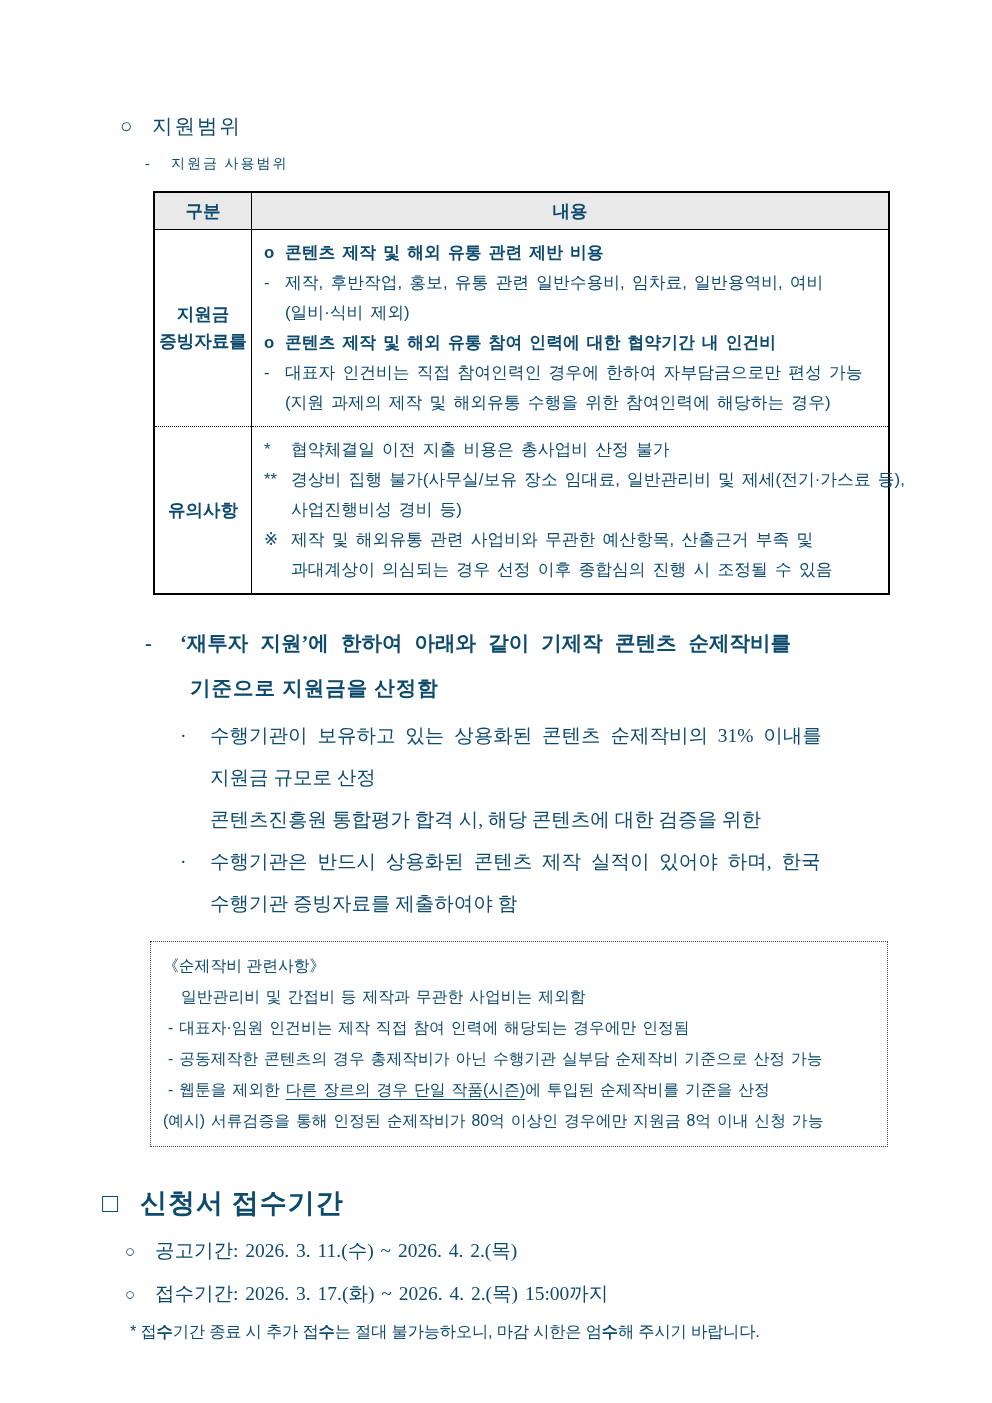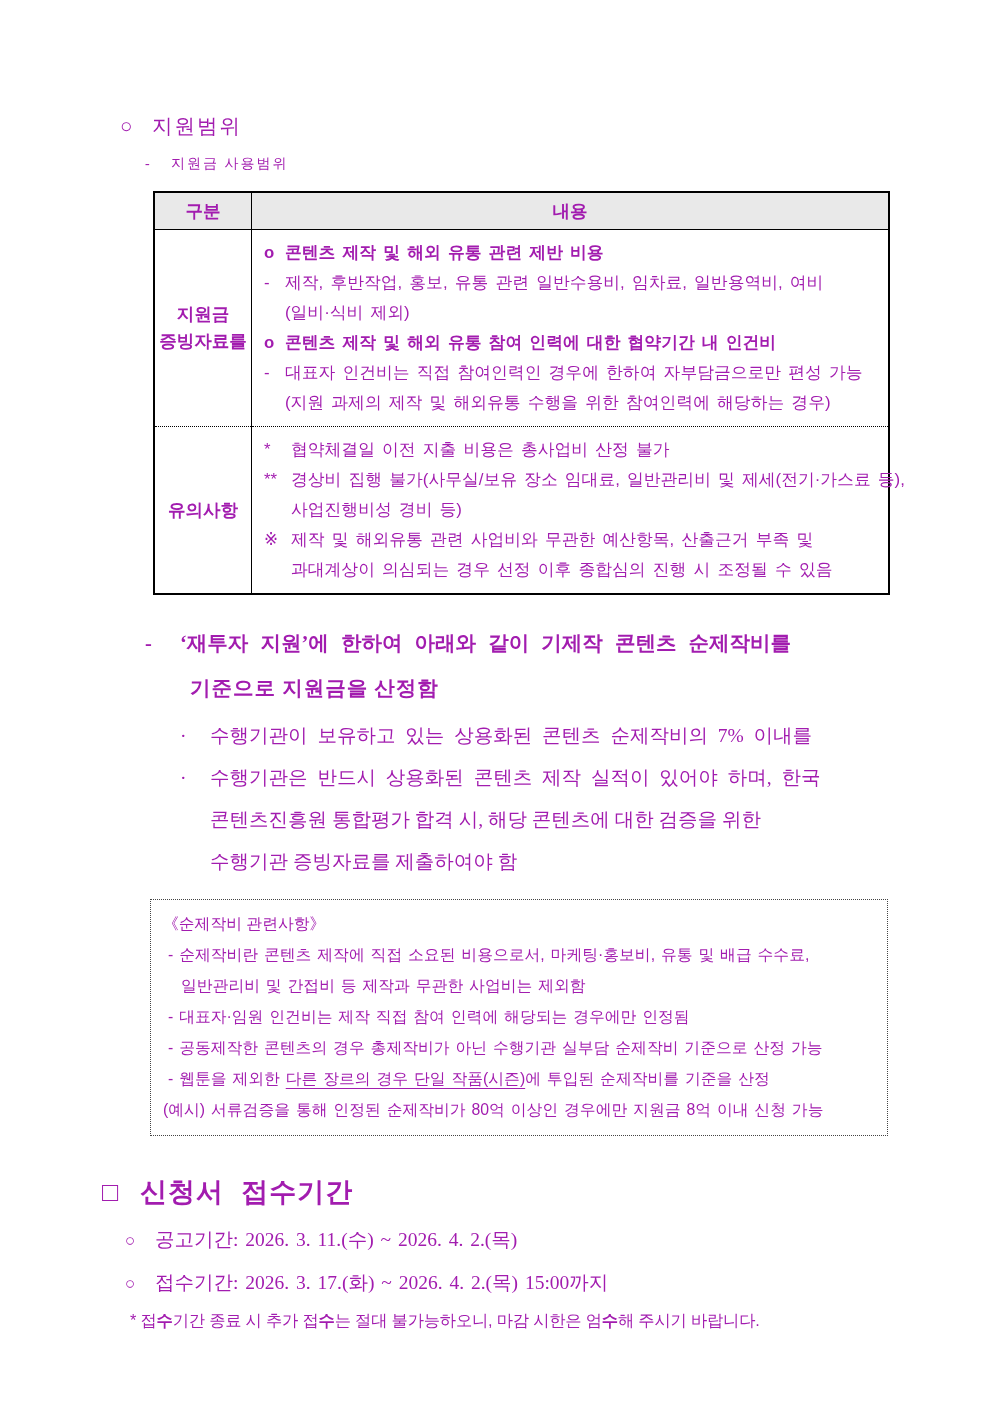--- a/index.html
+++ b/index.html
@@ -1,19 +1,19 @@
 <!DOCTYPE html>
 <html><head>
 <meta charset="utf-8">
 <style>
   html,body{margin:0;padding:0;background:#ffffff;}
   .page{
     position:relative;
     width:992px;height:1403px;
-    background:#ffffff;color:#a21caf;
+    background:#ffffff;color:#0c4a6e;
     overflow:hidden;
     font-family:"Liberation Serif","DejaVu Serif",serif;
   }
   .content{padding:112px 88px 0 95px;}
   .serif{font-family:"Liberation Serif","DejaVu Serif",serif;}
 
   
   .scope-line{margin-left:25px;font-size:20.5px;letter-spacing:2px;}
   .scope-line .mk1{display:inline-block;width:32px;}
   .scope-sub{margin:15px 0 18px 50px;font-size:14px;letter-spacing:2px;}
@@ -70,21 +70,21 @@
   }
   .box .bx-title{font-weight:normal;}
   .box .bx-line{margin-left:5px;white-space:nowrap;word-spacing:1.5px;}
   .box .bx-line.cont{margin-left:18px;}
   .box .bx-line.ex{margin-left:0;}
   .u{text-decoration:underline;text-underline-offset:4px;}
 
   
   .apply-h{
     margin-top:38px;
-    font-family:Liberation Mono, monospace;
+    font-family:Liberation Serif, serif;
     font-weight:bold;font-size:27px;letter-spacing:1px;padding-left:7px;
   }
   .apply-h .sq{display:inline-block;width:38px;font-weight:normal;}
   .ap-item{margin:16px 0 0 30px;font-size:19.5px;word-spacing:2px;}
   .ap-item .mk1{display:inline-block;width:30px;font-size:17px;}
   .ap-note{
     margin:14px 0 0 35px;
     font-family:"Liberation Sans","DejaVu Sans",sans-serif;
     font-size:16.3px;letter-spacing:-0.2px;
   }
@@ -134,29 +134,29 @@
       </tr>
     </tbody>
       </table>
 
     <div class="reinvest serif">
       <div class="rv-l1"><span class="dash">-</span><span>‘재투자 지원’에 한하여 아래와 같이 기제작 콘텐츠 순제작비를</span></div>
       <div class="rv-l2">기준으로 지원금을 산정함</div>
     </div>
 
     <div class="bullets serif">
-      <div class="bl"><span class="bm">·</span><span class="sp">수행기관이 보유하고 있는 상용화된 콘텐츠 순제작비의 7% 이내를</span></div>
+      <div class="bl"><span class="bm">·</span><span class="sp">수행기관이 보유하고 있는 상용화된 콘텐츠 순제작비의 31% 이내를</span></div>
+      <div class="bl cont">지원금 규모로 산정</div>
+      <div class="bl cont sp">콘텐츠진흥원 통합평가 합격 시, 해당 콘텐츠에 대한 검증을 위한</div>
       <div class="bl"><span class="bm">·</span><span class="sp">수행기관은 반드시 상용화된 콘텐츠 제작 실적이 있어야 하며, 한국</span></div>
-      <div class="bl cont sp">콘텐츠진흥원 통합평가 합격 시, 해당 콘텐츠에 대한 검증을 위한</div>
       <div class="bl cont">수행기관 증빙자료를 제출하여야 함</div>
     </div>
 
     <div class="box">
       <div class="bx-title">《순제작비 관련사항》</div>
-      <div class="bx-line">- 순제작비란 콘텐츠 제작에 직접 소요된 비용으로서, 마케팅·홍보비, 유통 및 배급 수수료,</div>
       <div class="bx-line cont">일반관리비 및 간접비 등 제작과 무관한 사업비는 제외함</div>
       <div class="bx-line">- 대표자·임원 인건비는 제작 직접 참여 인력에 해당되는 경우에만 인정됨</div>
       <div class="bx-line">- 공동제작한 콘텐츠의 경우 총제작비가 아닌 수행기관 실부담 순제작비 기준으로 산정 가능</div>
       <div class="bx-line"><span>- 웹툰을 제외한 </span><span class="u">다른 장르의 경우 단일 작품(시즌)</span><span>에 투입된 순제작비를 기준을 산정</span></div>
       <div class="bx-line ex">(예시) 서류검증을 통해 인정된 순제작비가 80억 이상인 경우에만 지원금 8억 이내 신청 가능</div>
     </div>
 
     <div class="apply-h">
       <span class="sq">□</span><span>신청서 접수기간</span>
     </div>

